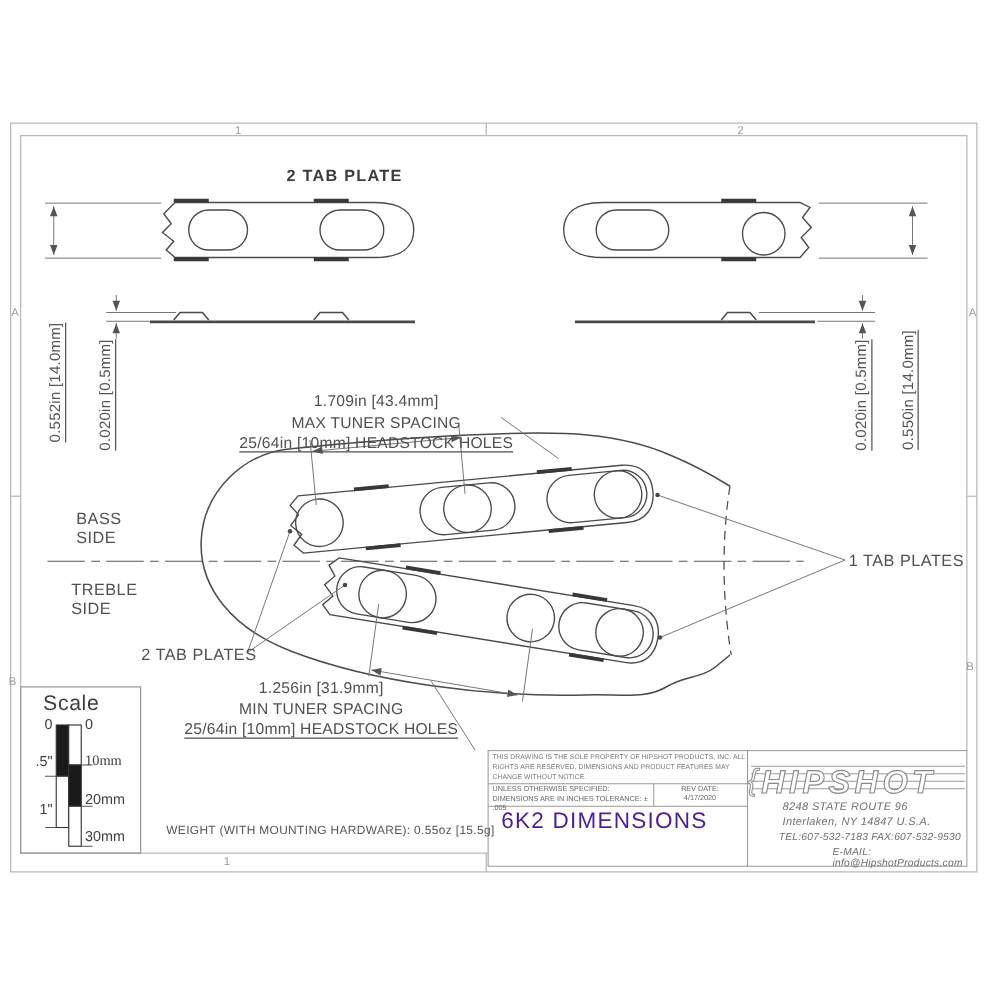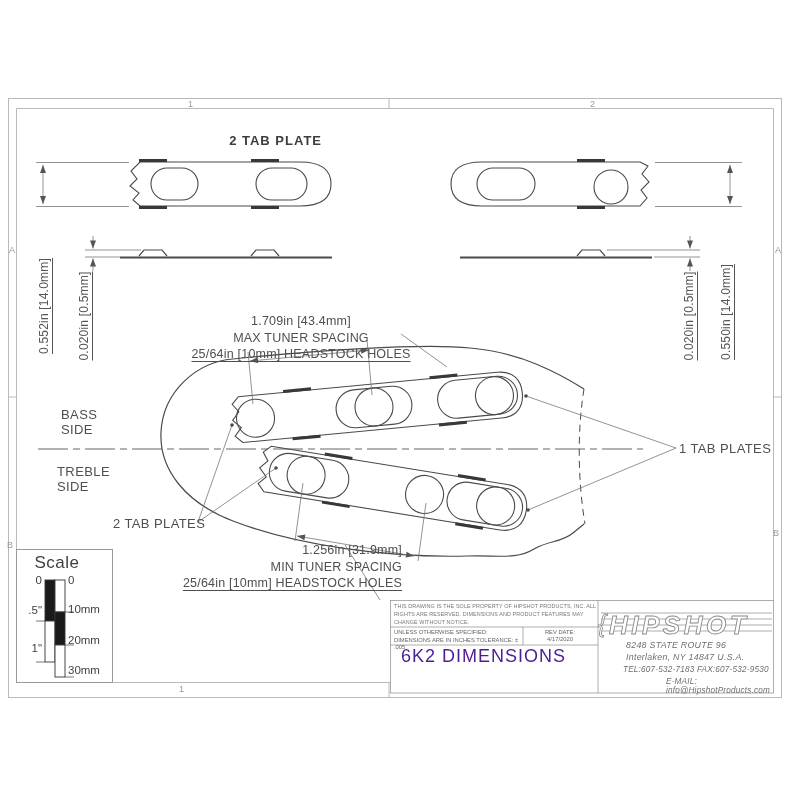--- a/index.html
+++ b/index.html
@@ -215,42 +215,43 @@
   <div class="lbl vlabel" style="left:24px;top:308px;">0.020in [0.5mm]</div>
   <div class="lbl vlabel" style="left:629px;top:308px;">0.020in [0.5mm]</div>
   <div class="lbl vlabel" style="left:666px;top:304px;">0.550in [14.0mm]</div>
 
   <div class="lbl dimnote" style="left:156px;top:283px;margin-top:30px;">
     <span>1.709in [43.4mm]</span>
     <span>MAX TUNER SPACING</span>
     <span class="u">25/64in [10mm] HEADSTOCK HOLES</span>
   </div>
 
-  <div class="lbl dimnote" style="left:112px;top:542px;text-align:right;">
+  <div class="lbl dimnote" style="left:112px;top:542px;">
     <span>1.256in [31.9mm]</span>
     <span>MIN TUNER SPACING</span>
     <span class="u">25/64in [10mm] HEADSTOCK HOLES</span>
   </div>
 
   <div class="lbl sidelabel" style="left:61px;top:407px;">BASS
 SIDE</div>
   <div class="lbl sidelabel" style="left:57px;top:464px;">TREBLE
 SIDE</div>
   <div class="lbl callout" style="left:113px;top:516px;">2 TAB PLATES</div>
   <div class="lbl callout" style="left:679px;top:441px;">1 TAB PLATES</div>
 
   <div class="lbl scale-title" style="left:27px;top:553px;">Scale</div>
   <div class="lbl scale-lab r" style="left:14px;top:574px;">0</div>
   <div class="lbl scale-lab r" style="left:14px;top:604px;">.5"</div>
   <div class="lbl scale-lab r" style="left:14px;top:642px;">1"</div>
   <div class="lbl scale-lab" style="left:68px;top:574px;">0</div>
-  <div class="lbl scale-lab" style="left:68px;top:603px;">10mm</div>
+  <div class="lbl scale-lab" style="left:68px;top:603px;font-family:Liberation Serif, serif;">10mm</div>
   <div class="lbl scale-lab" style="left:68px;top:634px;">20mm</div>
   <div class="lbl scale-lab" style="left:68px;top:664px;">30mm</div>
 
+  <div class="lbl weight" style="left:133px;top:659px;">WEIGHT (WITH MOUNTING HARDWARE): 0.55oz [15.5g]</div>
 
   <div class="lbl tb-tiny" style="left:394px;top:602px;">THIS DRAWING IS THE SOLE PROPERTY OF HIPSHOT PRODUCTS, INC. ALL RIGHTS ARE RESERVED. DIMENSIONS AND PRODUCT FEATURES MAY CHANGE WITHOUT NOTICE.</div>
   <div class="lbl tb-spec" style="left:394px;top:629px;">UNLESS OTHERWISE SPECIFIED: DIMENSIONS ARE IN INCHES TOLERANCE: ± .005</div>
   <div class="lbl tb-rev" style="left:523px;top:629px;">REV DATE:</div>
   <div class="lbl tb-rev" style="left:523px;top:636px;">4/17/2020</div>
   <div class="lbl tb-title" style="left:401px;top:646px;">6K2 DIMENSIONS</div>
   <div class="lbl addr1" style="left:626px;top:640px;">8248 STATE ROUTE 96</div>
   <div class="lbl addr1" style="left:626px;top:652px;">Interlaken, NY 14847 U.S.A.</div>
   <div class="lbl addr2" style="left:623px;top:665px;">TEL:607-532-7183 FAX:607-532-9530</div>
   <div class="lbl addr2" style="left:626px;top:677px;margin-left:40px;">E-MAIL: info@HipshotProducts.com</div>

